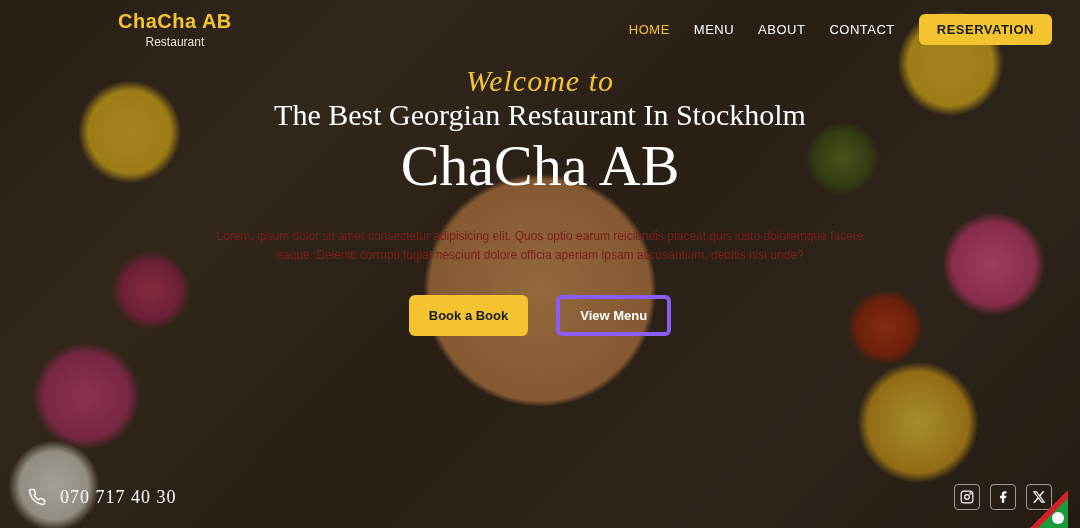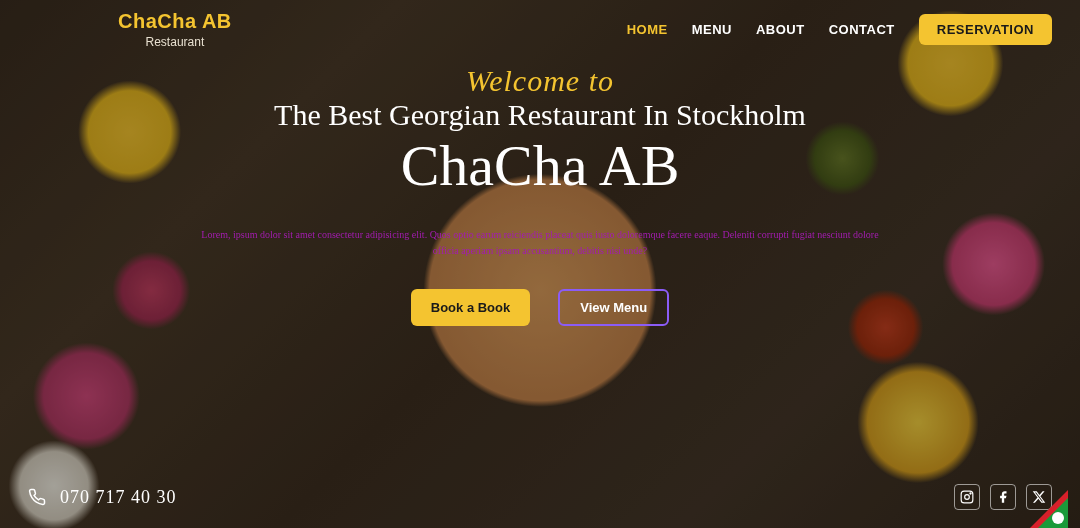--- a/index.html
+++ b/index.html
@@ -76,21 +76,21 @@
     .nav {
       display: flex;
       align-items: center;
       gap: 24px;
     }
 
     .nav-link {
       color: #fff;
       font-family: 'Trebuchet MS', sans-serif;
       font-size: 13px;
-      font-weight: bold;
+      font-weight: normal;
       letter-spacing: 0.5px;
       cursor: pointer;
     }
 
     .nav-link.active {
       color: #f4c430;
     }
 
     .reservation-btn {
       background: #f4c430;
@@ -135,24 +135,24 @@
 
     .main-title {
       color: #fff;
       font-size: 58px;
       font-family: Georgia, serif;
       font-weight: normal;
       margin-bottom: 28px;
     }
 
     .description {
-      color: #a21caf;
-      font-size: 10px;
+      color: #7f1d1d;
+      font-size: 12px;
       line-height: 1.6;
-      font-family: Liberation Serif, serif;
+      font-family: Liberation Sans, sans-serif;
       max-width: 680px;
       margin-bottom: 30px;
     }
 
     .cta-row {
       display: flex;
       gap: 28px;
     }
 
     .btn-primary {
@@ -164,21 +164,21 @@
       font-size: 13px;
       font-weight: bold;
       cursor: pointer;
       border: none;
     }
 
     .btn-secondary {
       background: transparent;
       color: #fff;
       padding: 9px 20px;
-      border: 2px solid #8b5cf6;
+      border: 4px solid #8b5cf6;
       border-radius: 6px;
       font-family: 'Trebuchet MS', sans-serif;
       font-size: 13px;
       font-weight: bold;
       cursor: pointer;
     }
 
     .footer-bar {
       position: absolute;
       bottom: 18px;

